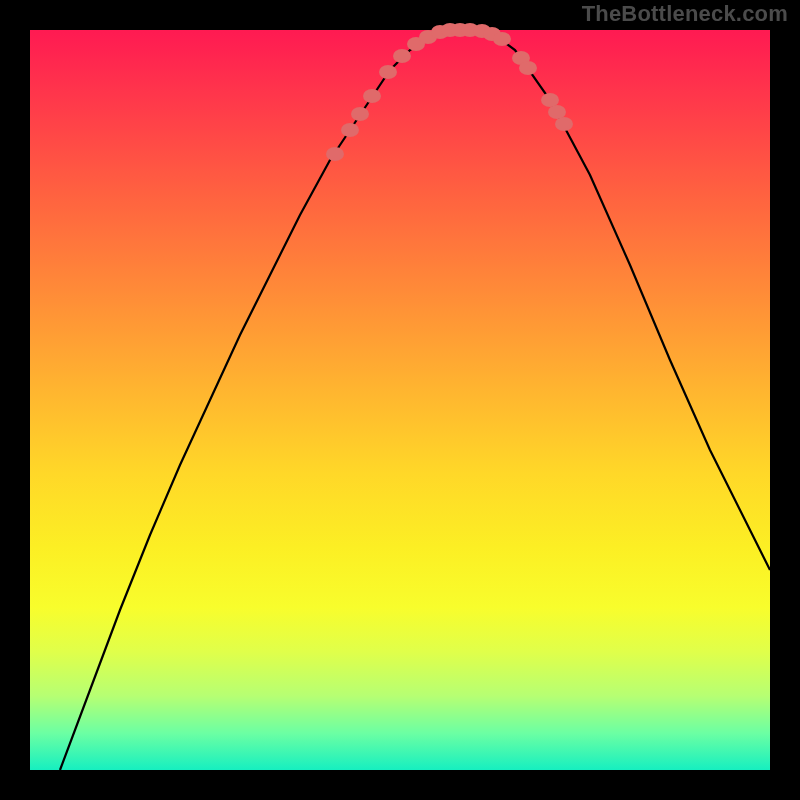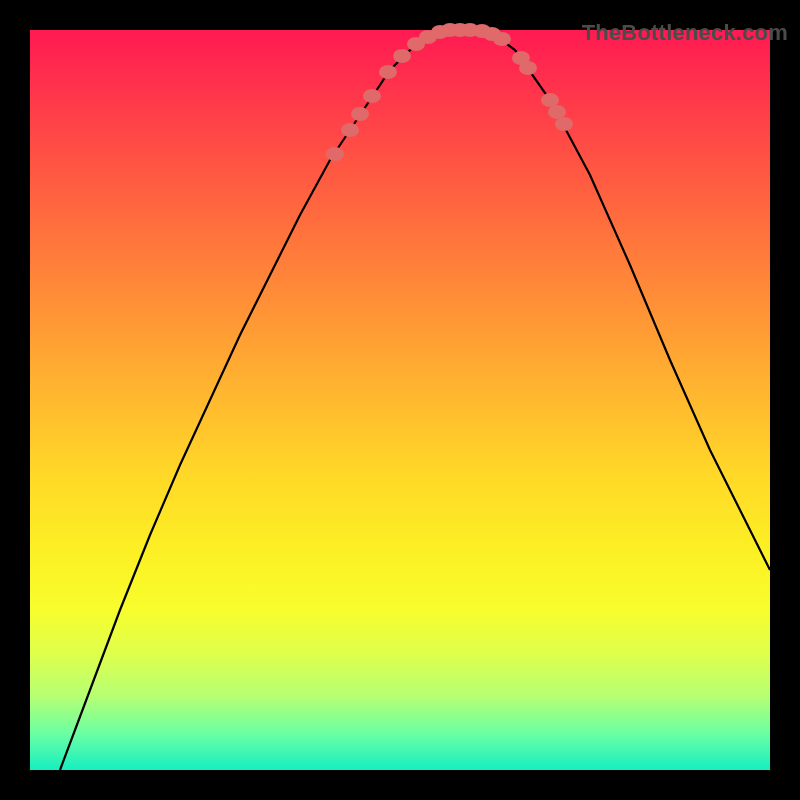--- a/index.html
+++ b/index.html
@@ -28,21 +28,21 @@
       #fcef24 70%,
       #f8fd2c 78%,
       #e0ff4a 84%,
       #b6ff73 90%,
       #6cffa3 95%,
       #16efc0 100%
     );
   }
   .watermark {
     position: absolute;
-    top: 20px;
+    top: 1px;
     right: 12px;
     font-size: 22px;
     font-weight: 600;
     color: #4b4b4b;
     letter-spacing: 0.2px;
     pointer-events: none;
   }
   .plot-layer {
     position: absolute;
     left: 30px;

